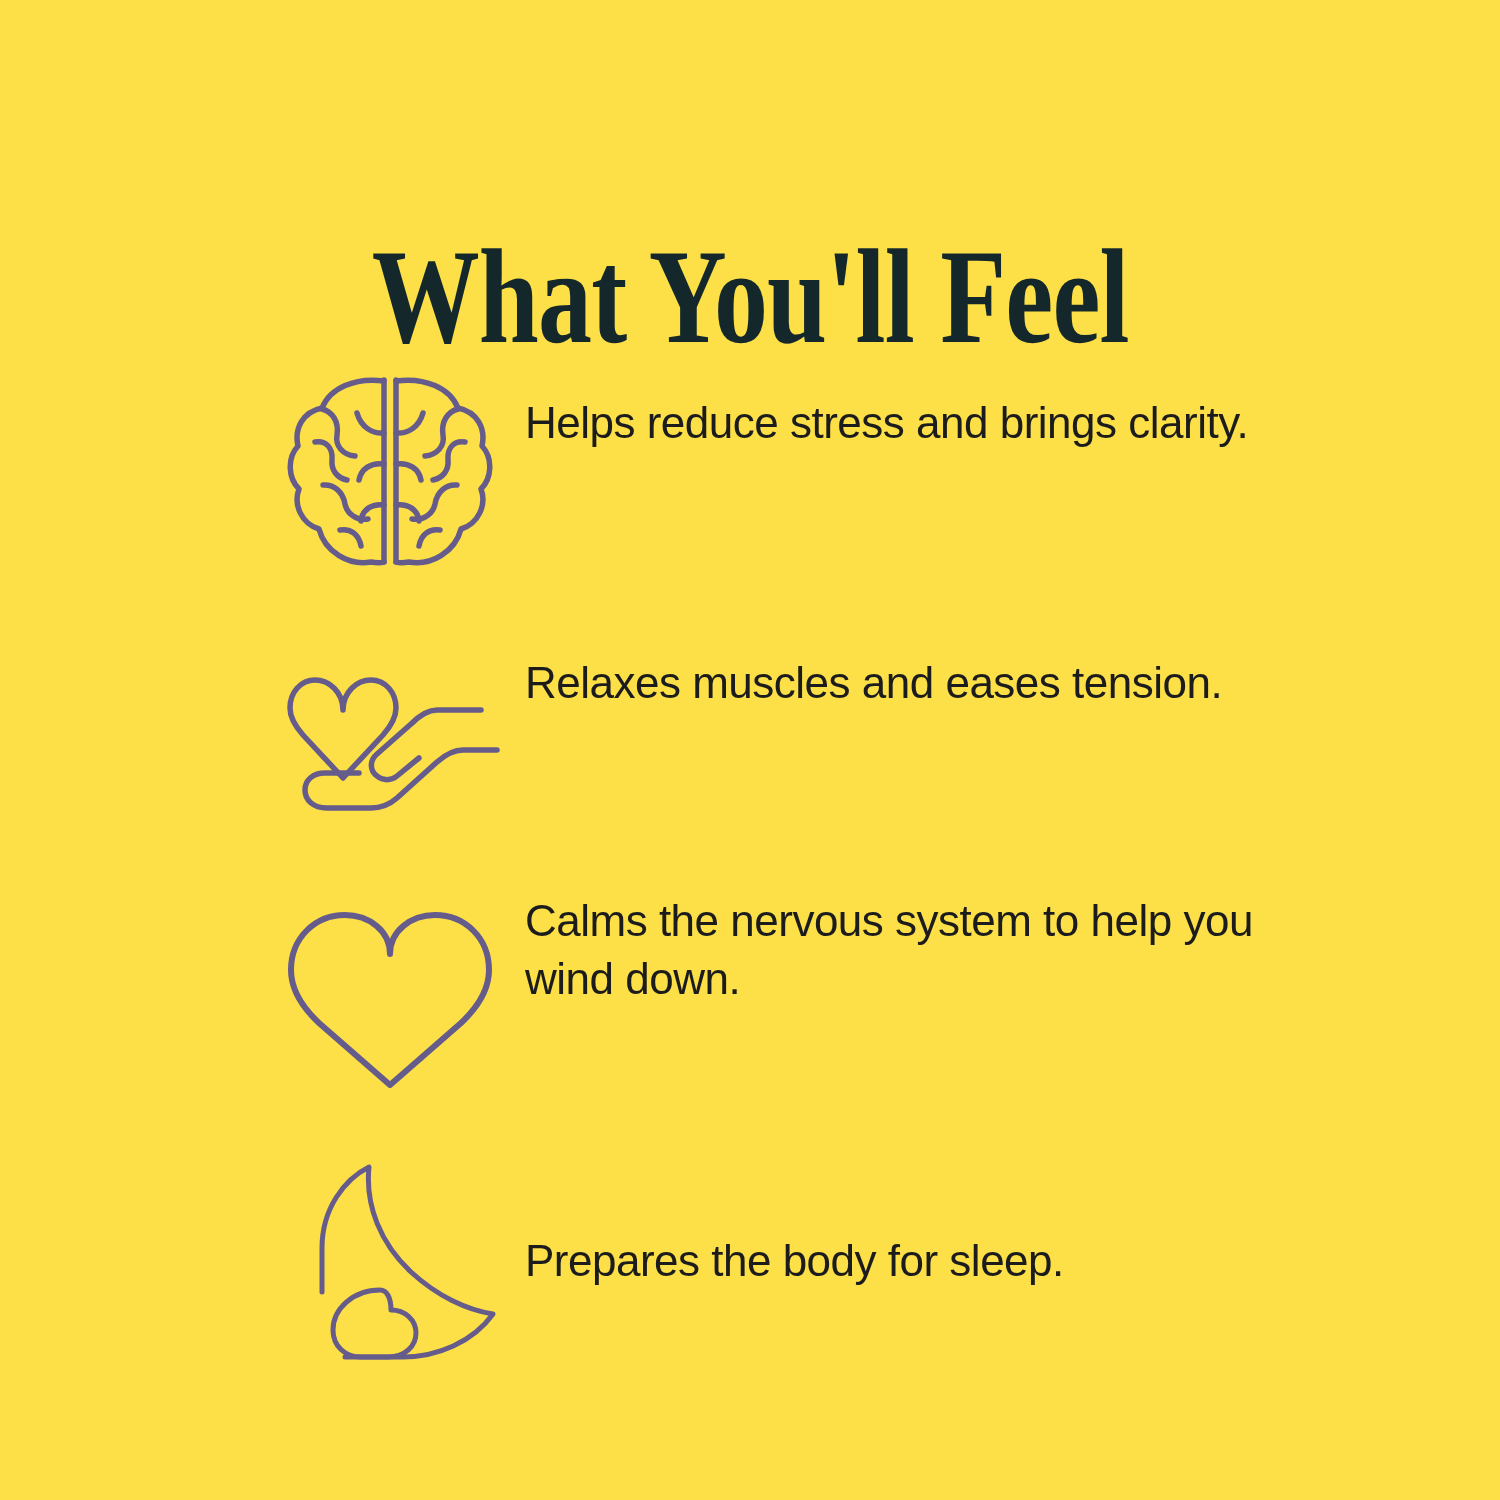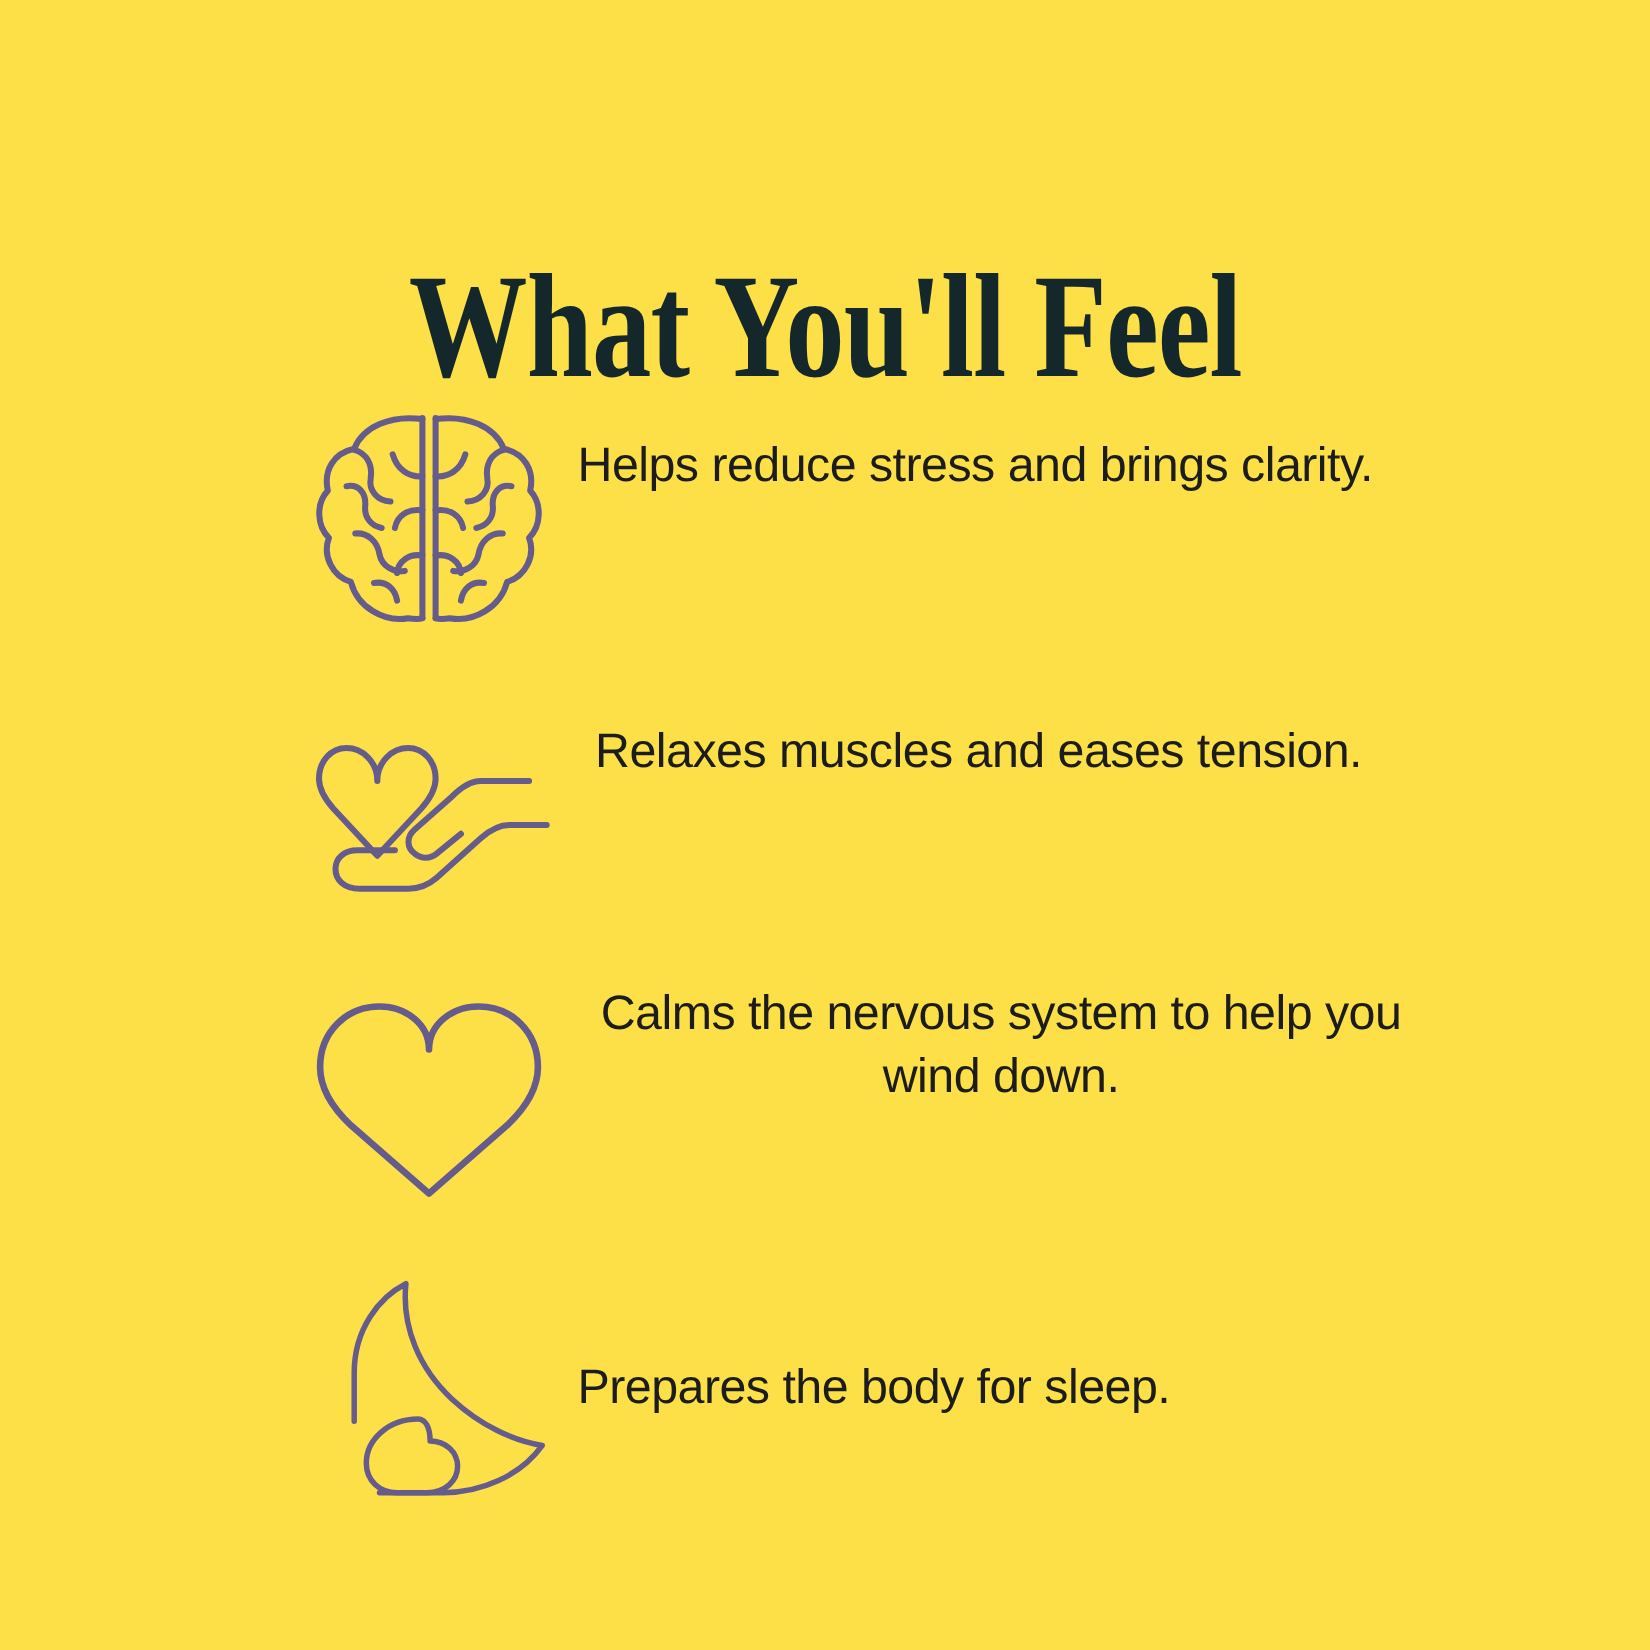--- a/index.html
+++ b/index.html
@@ -71,21 +71,21 @@
     line-height: 1.32;
     letter-spacing: -0.5px;
     padding-left: 10px;
   }
 
   
   .row-brain   { height: 270px; }
   .row-brain   .row-icon { padding-top: 12px; }
   .row-brain   .row-text { padding-top: 34px; }
 
-  .row-hand    { height: 250px; gap: 16px; }
+  .row-hand    { height: 250px; }
   .row-hand    .row-icon { padding-top: 28px; }
   .row-hand    .row-text { padding-top: 24px; }
 
   .row-heart   { height: 272px; }
   .row-heart   .row-icon { padding-top: 30px; }
   .row-heart   .row-text { padding-top: 12px; }
 
   .row-moon    { height: 260px; }
   .row-moon    .row-icon { padding-top: 10px; }
   .row-moon    .row-text { padding-top: 80px; }
@@ -191,21 +191,21 @@
                      C30 5 6 28 6 60
                      C6 80 17 97 34 113
                      L105 175
                      L176 113
                      C193 97 204 80 204 60
                      C204 28 180 5 150 5
                      C126 5 105 21 105 44 Z"></path>
           </g>
         </svg>
       </div>
-      <div class="row-text" style="color: rgb(28, 28, 28); text-align: center;">Calms the nervous system to help you wind down.</div>
+      <div class="row-text" style="color: rgb(28, 28, 28);">Calms the nervous system to help you wind down.</div>
     </div>
 
     <div class="row row-moon">
       <div class="row-icon">
         <svg class="icon-svg" width="215" height="200" viewBox="0 0 215 200">
           <g fill="none" stroke="#655C8C" stroke-width="5" stroke-linecap="round" stroke-linejoin="round">
 
             <path d="M37 130
                      L37 86
                      C37 46 60 17 84 5

